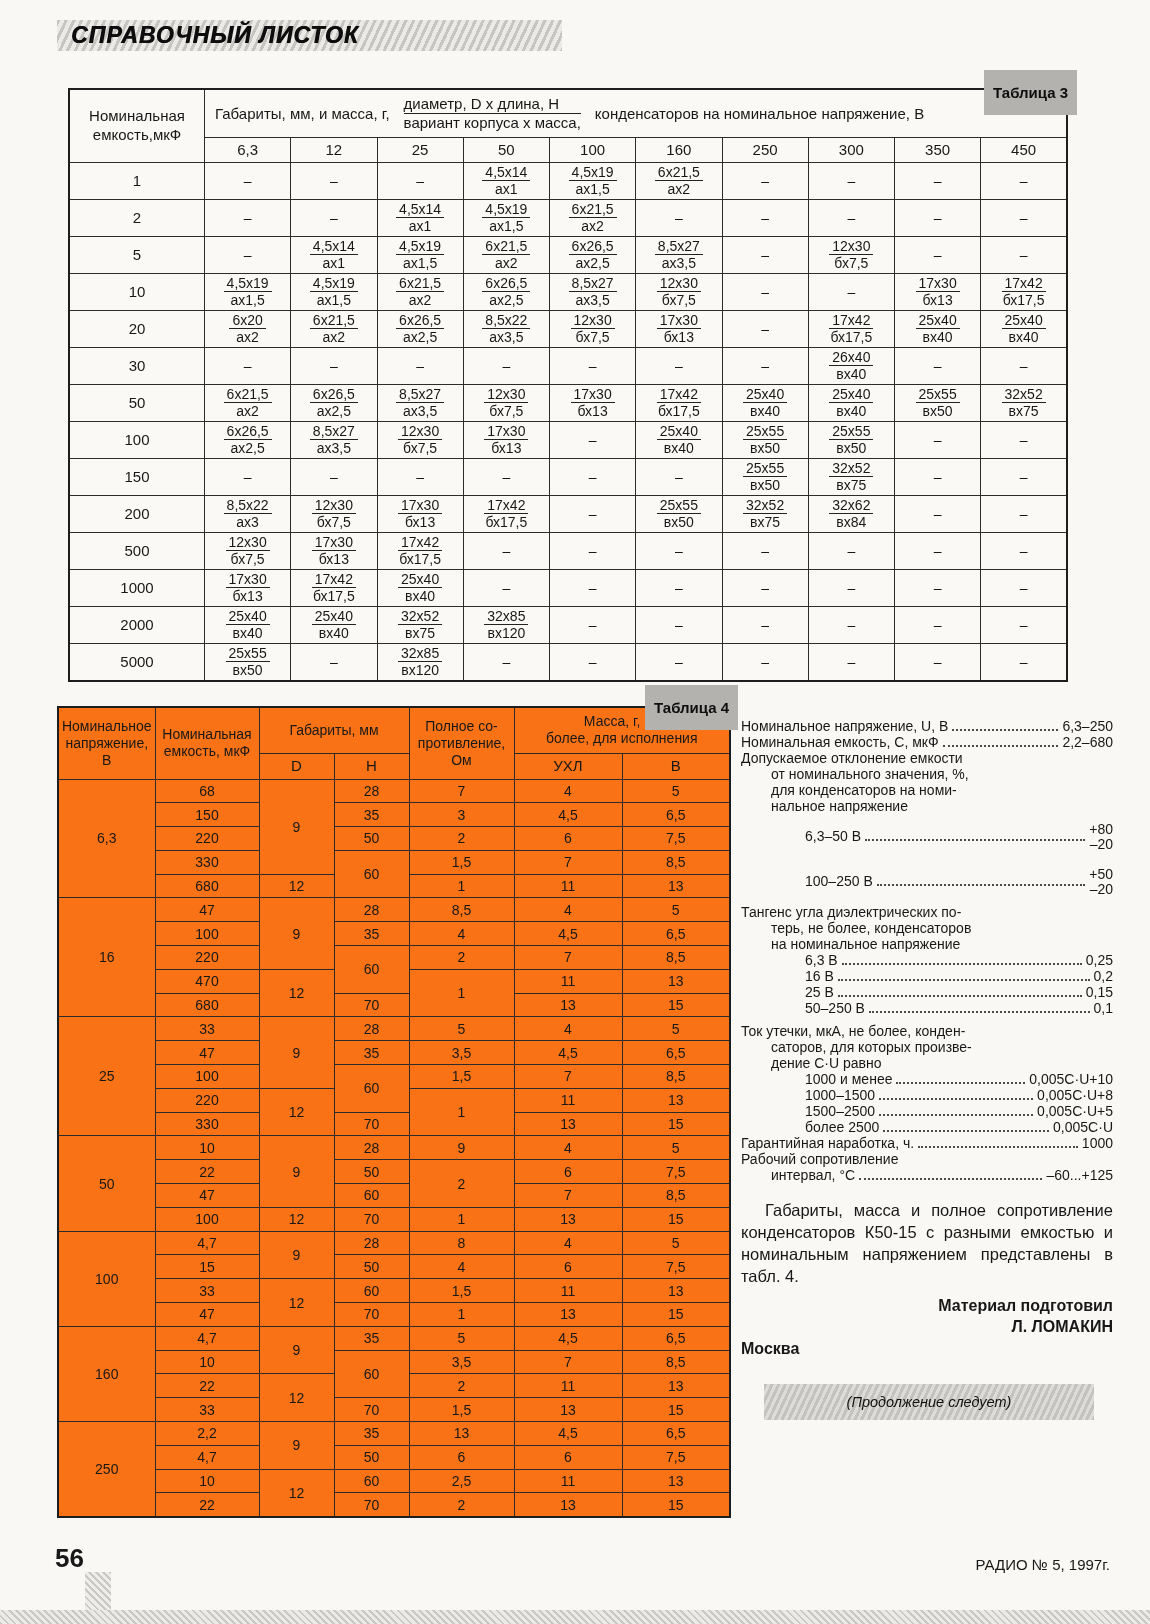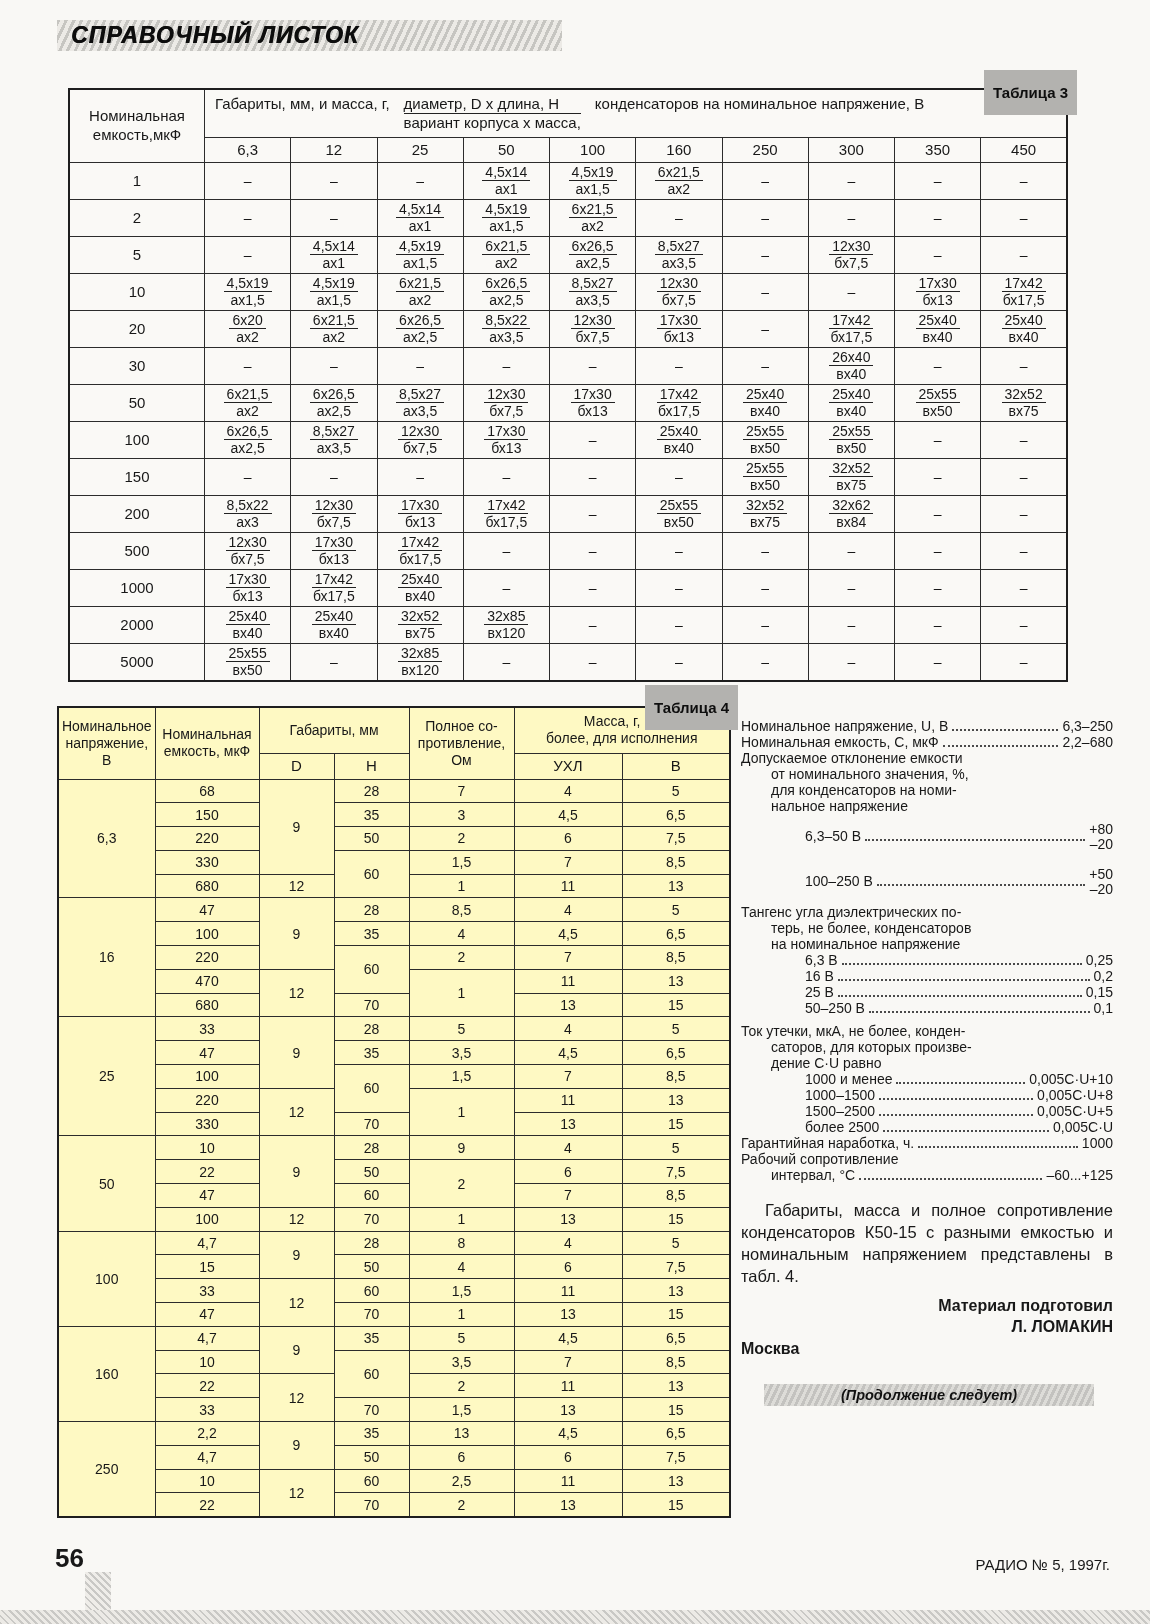--- a/index.html
+++ b/index.html
@@ -21,31 +21,31 @@
   .t3{position:absolute;left:68px;top:88px;width:1000px;border-collapse:collapse;table-layout:fixed;
       background:#faf9f6;}
   .t3 th,.t3 td{border:1px solid #2c2c2c;text-align:center;vertical-align:middle;padding:0;
                 font-weight:400;}
   .t3{border:2px solid #1e1e1e;}
   .t3 .c0{width:134px;}
   .t3 thead .hmain{height:48px;font-size:15px;}
   .t3 thead .hv th{height:24px;font-size:15px;}
   .t3 tbody td{height:36px;font-size:14px;}
   .t3 tbody td.cap{font-size:15px;}
-  .hdr-flex{display:flex;align-items:flex-start;justify-content:flex-start;gap:14px;padding:0 10px;}
+  .hdr-flex{display:flex;align-items:center;justify-content:flex-start;gap:14px;padding:0 10px;}
   .hdr-frac{display:inline-block;text-align:left;line-height:1.15;}
   .hdr-frac .ft{display:block;border-bottom:1px solid #222;padding-bottom:1px;}
   .col1h{line-height:1.25;font-size:15px;}
   .d2{display:inline-block;line-height:1.15;font-size:14px;}
   .d2 .ft{display:block;border-bottom:1px solid #222;padding:0 3px;}
   .d2 .fb{display:block;}
 
   
   .t4{position:absolute;left:57px;top:706px;width:672px;border-collapse:collapse;table-layout:fixed;
-      background:#fef9c3;border:2px solid #1e1e1e;}
+      background:#f97316;border:2px solid #1e1e1e;}
   .t4 th,.t4 td{border:1px solid #2c2c2c;text-align:center;vertical-align:middle;padding:0;font-weight:400;}
   .t4 thead th{font-size:14px;line-height:1.2;}
   .t4 .hr1{height:46px;}
   .t4 .hr2 th{height:25px;font-size:15px;}
   .t4 tbody td{height:22.8px;font-size:14px;}
   .t4 td.vcell{font-size:14px;}
 
   
   .right-col{position:absolute;left:741px;top:704px;width:372px;}
   .para{font-size:16.5px;line-height:22px;text-align:justify;}
@@ -55,24 +55,24 @@
   .spec.gap{margin-top:7px;}
   .spec.has2{margin-bottom:15px;}
   .spec .lab{white-space:nowrap;}
   .spec.ind1{padding-left:30px;}
   .spec.ind2{padding-left:64px;justify-content:space-between;}
   .leader{flex:1;border-bottom:2px dotted #4a4a4a;margin:0 4px 3px 4px;min-width:12px;}
   .val{white-space:nowrap;}
   .val2{display:flex;flex-direction:column;align-items:flex-end;line-height:15px;position:relative;top:8px;}
   .byline{margin-top:8px;text-align:right;font-weight:700;font-size:16px;line-height:21px;}
   .city{font-weight:700;font-size:16px;margin-top:3px;}
-  .cont-bar{margin-top:26px;margin-left:23px;width:330px;height:22px;
+  .cont-bar{margin-top:26px;margin-left:23px;width:330px;height:36px;
             background:repeating-linear-gradient(115deg,#c3c2bf 0 3px,#dddcd8 3px 6px);
             display:flex;align-items:center;justify-content:center;
-            font-weight:700;font-style:italic;font-size:14.5px;color:#111;}
+            font-weight:400;font-style:italic;font-size:14.5px;color:#111;}
 
   
   .pageno{position:absolute;left:55px;top:1543px;font-size:26px;font-weight:800;}
   .footer-right{position:absolute;left:880px;top:1556px;width:230px;text-align:right;font-size:15px;}
   .edge-bottom{position:absolute;left:0;top:1610px;width:1150px;height:14px;
                background:repeating-linear-gradient(45deg,#c9c8c5 0 2px,#eceae6 2px 5px);}
   .edge-corner{position:absolute;left:85px;top:1572px;width:26px;height:40px;
                background:repeating-linear-gradient(45deg,#c9c8c5 0 2px,#efede9 2px 5px);}
 </style>
 </head>

